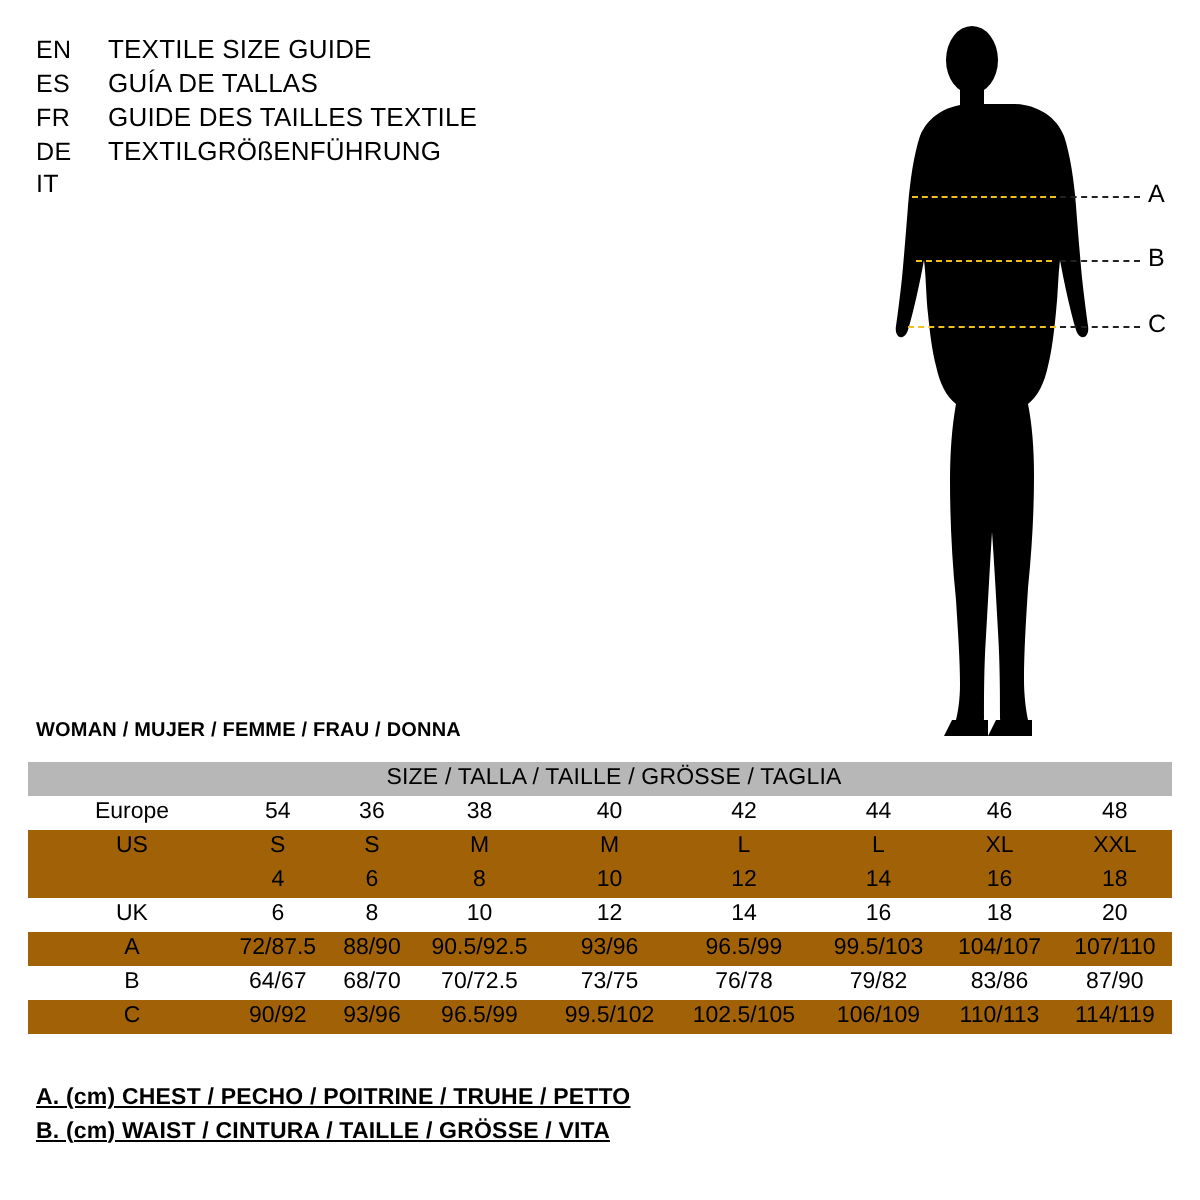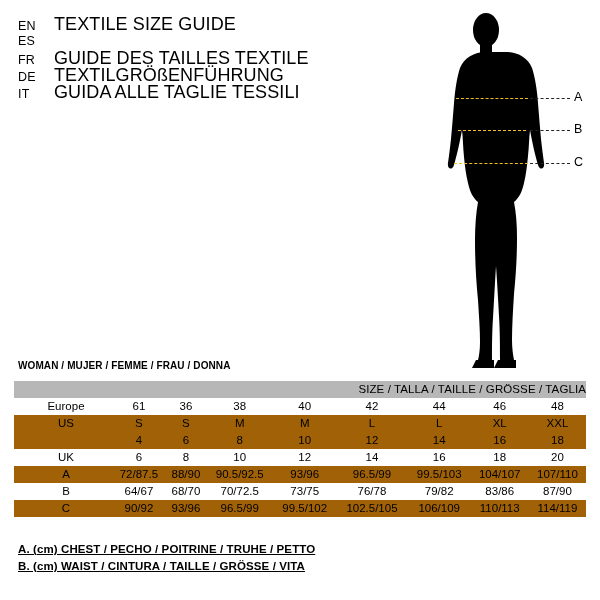--- a/index.html
+++ b/index.html
@@ -33,21 +33,21 @@
     align-items: baseline;
     height: 17px;
     line-height: 17px;
   }
   .lang-code {
     width: 36px;
     font-size: 12.5px;
     letter-spacing: 0.2px;
   }
   .lang-text {
-    font-size: 18px;
+    font-size: 13px;
     letter-spacing: 0.1px;
     white-space: nowrap;
   }
 
   
   .figure-wrap {
     position: absolute;
     left: 400px;
     top: 8px;
     width: 190px;
@@ -95,21 +95,21 @@
     white-space: nowrap;
   }
   table.size-table td.rowlabel {
     text-align: center;
     padding-left: 6px;
     width: 92px;
   }
   tr.header-row td {
     background: #b7b7b7;
     font-weight: normal;
-    text-align: right;
+    text-align: center;
     padding-left: 14px;
     letter-spacing: 0.1px;
   }
   tr.shade td {
     background: #a16207;
   }
   tr.plain td {
     background: #ffffff;
   }
 
@@ -134,32 +134,32 @@
 
 <div class="page">
 
   <div class="lang-block">
     <div class="lang-row">
       <span class="lang-code">EN</span>
       <span class="lang-text">TEXTILE SIZE GUIDE</span>
     </div>
     <div class="lang-row">
       <span class="lang-code">ES</span>
+      <span class="lang-text">GUÍA DE TALLAS</span>
     </div>
     <div class="lang-row">
       <span class="lang-code">FR</span>
       <span class="lang-text">GUIDE DES TAILLES TEXTILE</span>
     </div>
     <div class="lang-row">
       <span class="lang-code">DE</span>
       <span class="lang-text">TEXTILGRÖßENFÜHRUNG</span>
     </div>
     <div class="lang-row">
       <span class="lang-code">IT</span>
-      <span class="lang-text">GUIDA ALLE TAGLIE TESSILI</span>
     </div>
   </div>
 
   <div class="figure-wrap">
     <svg class="figure-svg" width="190" height="365" viewBox="0 0 190 365">
       <g fill="#000000">
 
         <ellipse cx="86" cy="22" rx="13" ry="17"></ellipse>
 
         <path d="M80 35 h12 v12 h-12 z"></path>
@@ -221,21 +221,21 @@
 
   <div class="woman-title">WOMAN / MUJER / FEMME / FRAU / DONNA</div>
 
   <table class="size-table">
     <tbody>
       <tr class="header-row">
         <td colspan="9">SIZE / TALLA / TAILLE / GRÖSSE / TAGLIA</td>
       </tr>
       <tr class="plain">
         <td class="rowlabel">Europe</td>
-        <td>61</td>
+        <td>54</td>
         <td>36</td>
         <td>38</td>
         <td>40</td>
         <td>42</td>
         <td>44</td>
         <td>46</td>
         <td>48</td>
       </tr>
       <tr class="shade">
         <td class="rowlabel">US</td>

